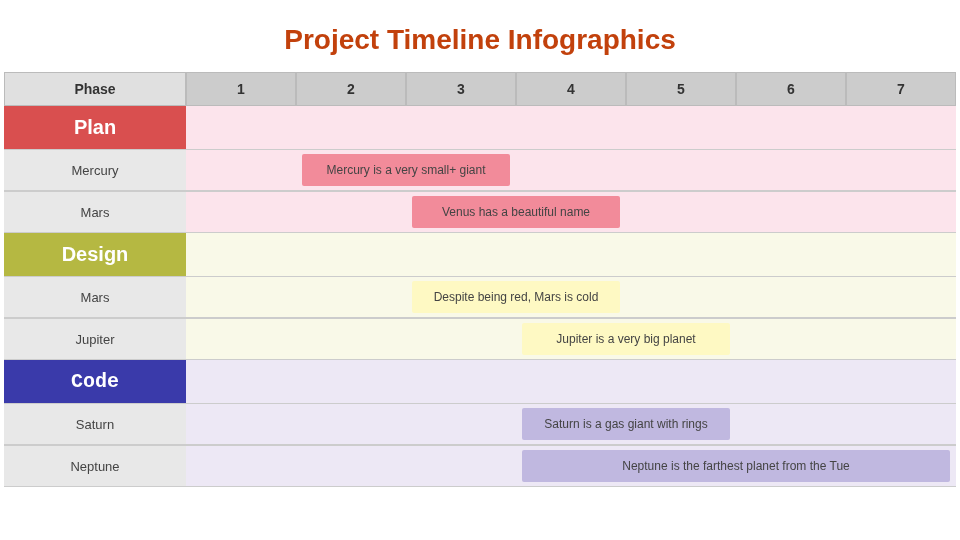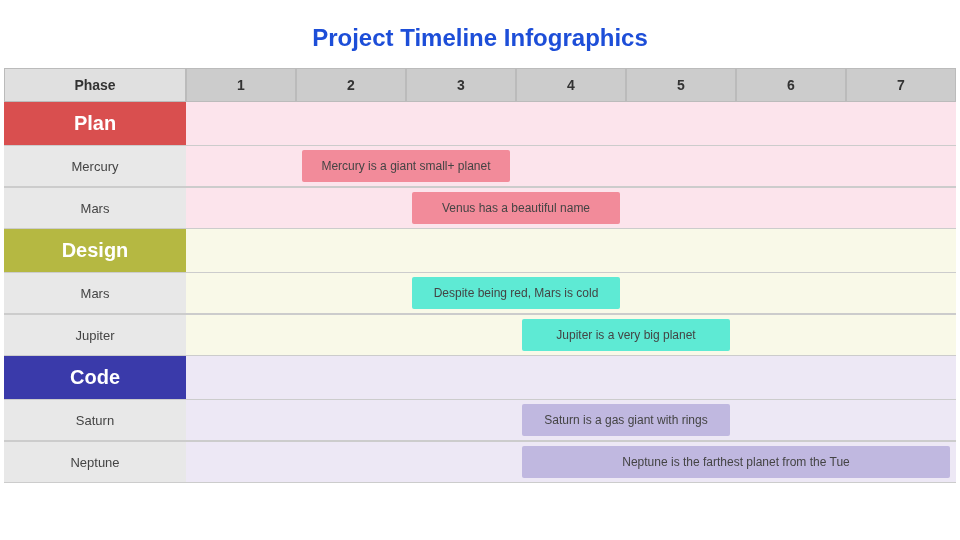--- a/index.html
+++ b/index.html
@@ -9,25 +9,25 @@
       width: 960px;
       height: 540px;
       overflow: hidden;
       display: flex;
       flex-direction: column;
       align-items: center;
       justify-content: flex-start;
     }
 
     .title {
-      font-size: 24px;
+      font-size: 28px;
       font-weight: 900;
       text-align: center;
       margin: 24px 0 16px 0;
-      color: #1d4ed8;
+      color: #c2410c;
       font-family: Arial Black, Arial, sans-serif;
     }
 
     .grid-container {
       width: 952px;
       display: grid;
       grid-template-columns: 182px repeat(7, 1fr);
       border: none;
     }
 
@@ -71,21 +71,21 @@
 
     
     .plan-label { background: #d94f4f; }
     .plan-row-bg { background: #fce4ec; }
 
     
     .design-label { background: #b5b842; }
     .design-row-bg { background: #f9f9e8; }
 
     
-    .code-label { background: #3a3aaa; }
+    .code-label { background: #3a3aaa; font-family: Liberation Mono, monospace; }
     .code-row-bg { background: #ede8f5; }
 
     
     .planet-name {
       text-align: center;
       font-size: 13px;
       color: #444;
       padding: 8px 8px;
       display: flex;
       align-items: center;
@@ -111,21 +111,21 @@
       display: flex;
       align-items: center;
       justify-content: center;
       font-size: 12px;
       color: #444;
       white-space: nowrap;
       padding: 0 6px;
     }
 
     .bar-pink { background: #f28b9a; }
-    .bar-light-yellow { background: #5eead4; }
+    .bar-light-yellow { background: #fef9c3; }
     .bar-purple { background: #c0b8e0; }
 
     
     .empty-plan { background: #fce4ec; }
     .empty-design { background: #f9f9e8; }
     .empty-code { background: #ede8f5; }
 
     
     .span2 { grid-column: span 2; }
   </style>
@@ -146,21 +146,21 @@
   <div class="header-cell">7</div>
 
   <div class="phase-label plan-label">Plan</div>
   <div class="phase-span plan-row-bg" style="grid-column: span 7;"></div>
 
   <div class="planet-name">Mercury</div>
 
   <div class="planet-row-cell empty-plan"></div>
 
   <div class="planet-row-cell empty-plan span2" style="padding:4px 6px; grid-column: span 2;">
-    <div class="bar bar-pink">Mercury is a giant small+ planet</div>
+    <div class="bar bar-pink">Mercury is a very small+ giant</div>
   </div>
 
   <div class="planet-row-cell empty-plan"></div>
   <div class="planet-row-cell empty-plan"></div>
   <div class="planet-row-cell empty-plan"></div>
   <div class="planet-row-cell empty-plan"></div>
 
   <div class="planet-name">Mars</div>
   <div class="planet-row-cell empty-plan"></div>
   <div class="planet-row-cell empty-plan"></div>

